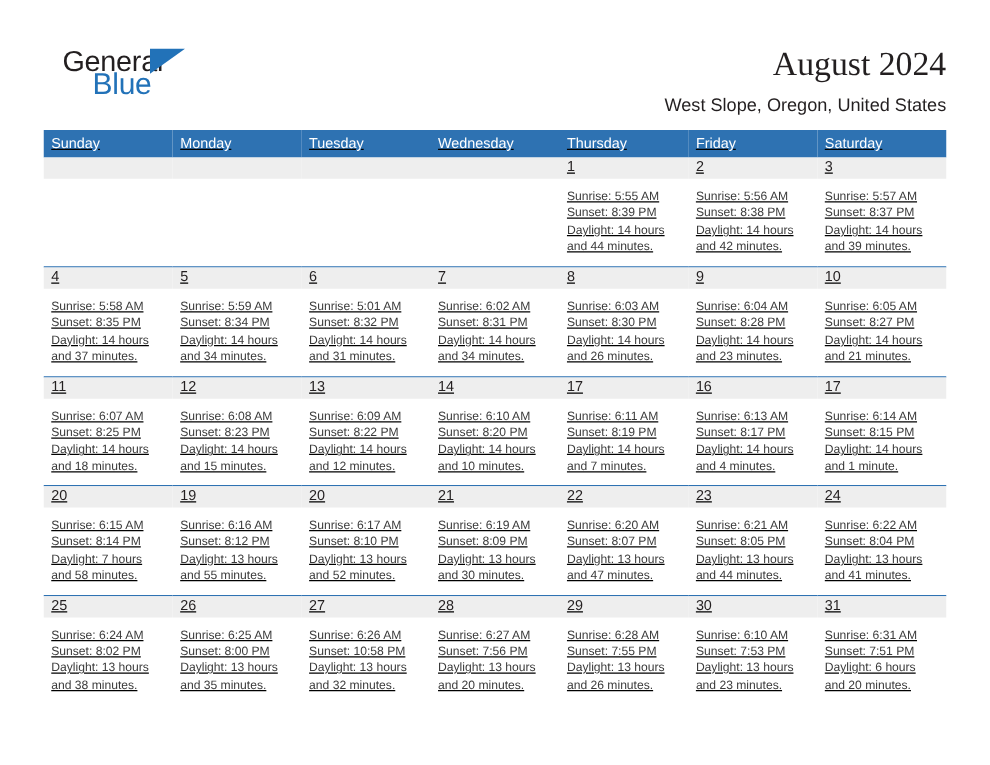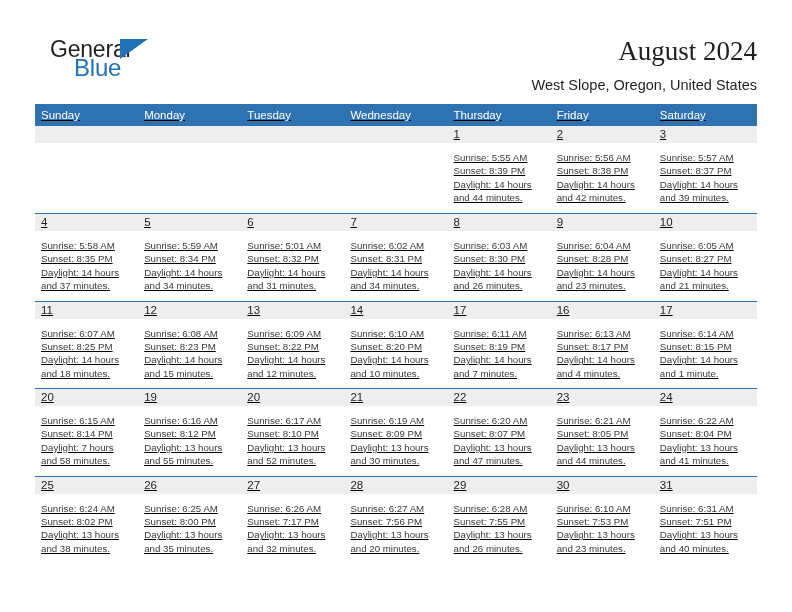--- a/index.html
+++ b/index.html
@@ -481,21 +481,21 @@
                 <div>Sunset: 8:00 PM</div>
                 <div class="daylight-line">Daylight: 13 hours and 35 minutes.</div>
               </div>
             </div>
           </td>
           <td>
             <div class="cell">
               <div class="daynum-band">27</div>
               <div class="cell-body">
                 <div>Sunrise: 6:26 AM</div>
-                <div>Sunset: 7:17 PM</div>
+                <div>Sunset: 10:58 PM</div>
                 <div class="daylight-line">Daylight: 13 hours and 32 minutes.</div>
               </div>
             </div>
           </td>
           <td>
             <div class="cell">
               <div class="daynum-band">28</div>
               <div class="cell-body">
                 <div>Sunrise: 6:27 AM</div>
                 <div>Sunset: 7:56 PM</div>
@@ -522,21 +522,21 @@
                 <div class="daylight-line">Daylight: 13 hours and 23 minutes.</div>
               </div>
             </div>
           </td>
           <td>
             <div class="cell">
               <div class="daynum-band">31</div>
               <div class="cell-body">
                 <div>Sunrise: 6:31 AM</div>
                 <div>Sunset: 7:51 PM</div>
-                <div class="daylight-line">Daylight: 13 hours and 40 minutes.</div>
+                <div class="daylight-line">Daylight: 6 hours and 20 minutes.</div>
               </div>
             </div>
           </td>
         </tr>
       </tbody>
   </table>
 
 </div>
 
 </body></html>

